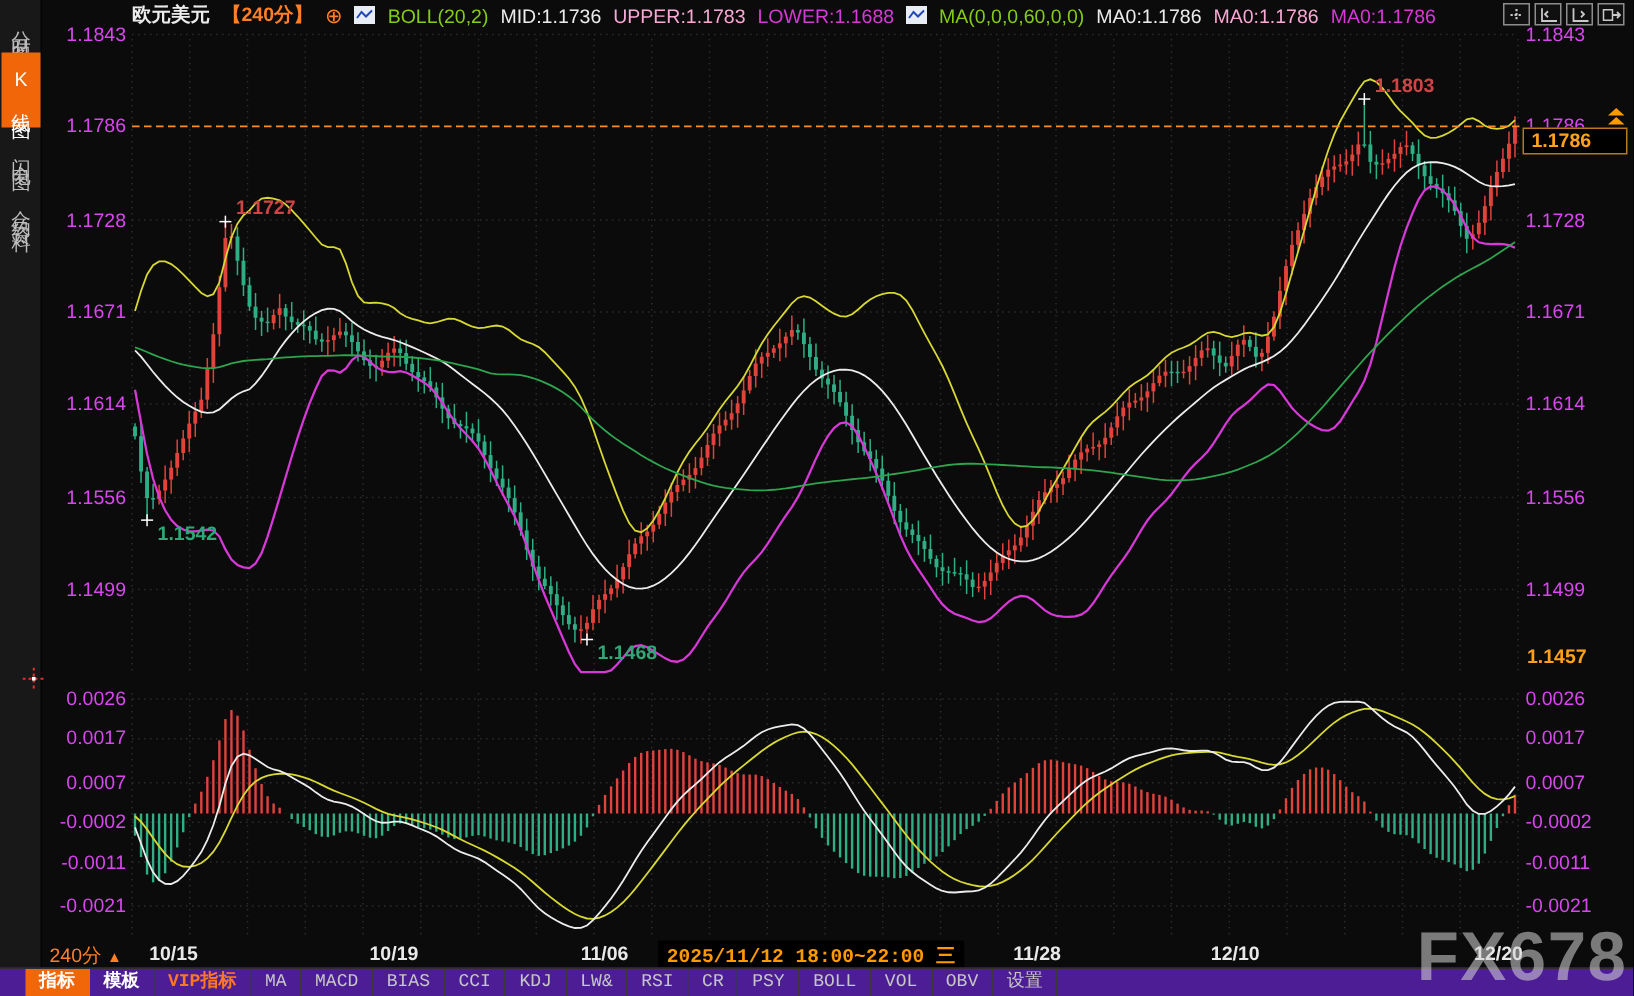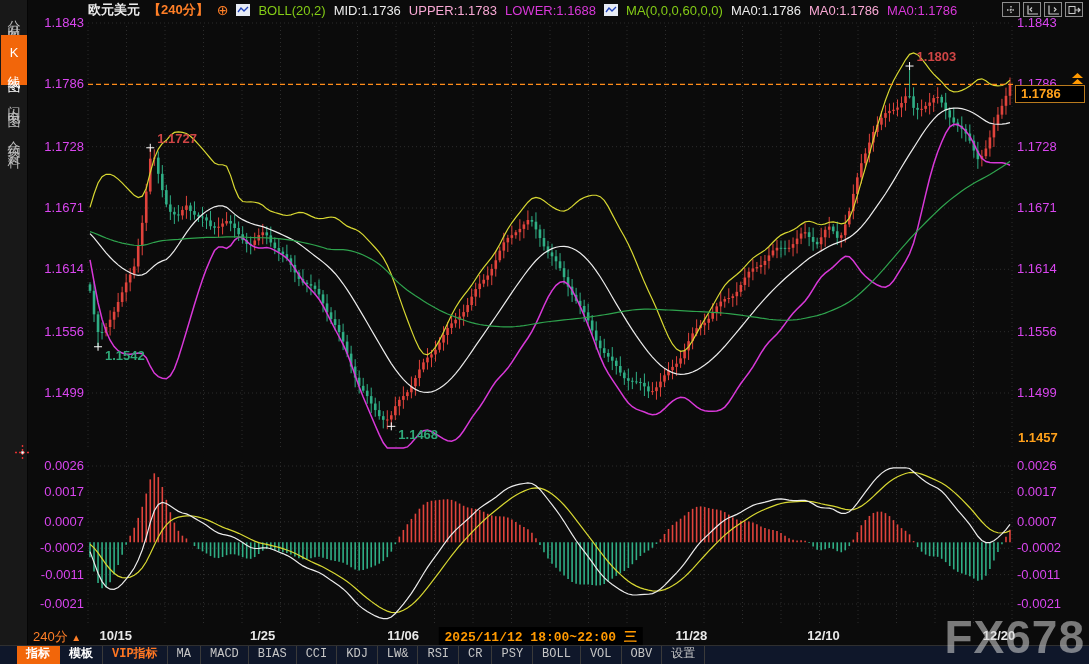--- a/index.html
+++ b/index.html
@@ -39,21 +39,21 @@
   #pricebox{position:absolute;left:1015px;top:85px;width:70px;height:18px;border:1px solid #b97a1e;
             background:#000;color:#ffa11b;font-size:13px;font-weight:700;line-height:16px;padding-left:5px;z-index:3}
   #uparrows{position:absolute;left:1072px;top:72px;z-index:3}
   #lowlabel{position:absolute;left:1018px;top:430px;color:#ffa11b;font-size:13px;font-weight:700;z-index:2}
 
   #macdheader{position:absolute;left:88px;top:449px;font-size:13px;z-index:2;display:flex;gap:12px;white-space:nowrap}
 
   #periodsel{position:absolute;left:33px;top:628px;color:#ff7f27;font-weight:400;font-size:13px;z-index:3;cursor:pointer}
   #periodsel .arr{font-size:10px}
 
-  #tabbar{position:absolute;left:0;bottom:0;height:19px;width:1089px;background:#0f172a;
+  #tabbar{position:absolute;left:0;bottom:0;height:19px;width:1089px;background:#4c1d95;
           border-top:1px solid #2f2f2f;display:flex;align-items:stretch;padding-left:17px;z-index:5;
           font-family:"Liberation Mono",monospace}
   .tab{font-size:12px;line-height:17px;padding:0 9px;color:#c6c6c6;border-right:1px solid #3a3a3a;cursor:pointer;white-space:nowrap}
   .tab.active{background:#f2660a;color:#fff;font-weight:700;border-right-color:#f2660a}
   .tab.plain{color:#fff;font-weight:700}
   .tab.vip{color:#ff7722;font-weight:700}
 
   #watermark{position:absolute;right:4px;bottom:4px;font-size:46px;font-weight:700;color:#d6d6d6;
              opacity:.55;z-index:6;letter-spacing:1px;line-height:1;pointer-events:none}
 </style>
@@ -858,21 +858,21 @@
       <div class="ptick r" style="top: 484.426px;">0.0017</div>
       <div class="ptick l" style="top: 513.787px;">0.0007</div>
       <div class="ptick r" style="top: 513.787px;">0.0007</div>
       <div class="ptick l" style="top: 540.213px;">-0.0002</div>
       <div class="ptick r" style="top: 540.213px;">-0.0002</div>
       <div class="ptick l" style="top: 566.638px;">-0.0011</div>
       <div class="ptick r" style="top: 566.638px;">-0.0011</div>
       <div class="ptick l" style="top: 596px;">-0.0021</div>
       <div class="ptick r" style="top: 596px;">-0.0021</div>
       <div class="xtick" style="left: 115.72px;">10/15</div>
-      <div class="xtick" style="left: 262.636px;">1/25</div>
+      <div class="xtick" style="left: 262.636px;">10/19</div>
       <div class="xtick" style="left: 403.084px;">11/06</div>
       <div class="xtick" style="left: 691.372px;">11/28</div>
       <div class="xtick" style="left: 823.504px;">12/10</div>
       <div class="xtick" style="left: 999px;">12/20</div>
     </div>
 
   <div id="sidebar">
       <div class="side-item">分时图</div>
       <div class="side-item active">K线图</div>
       <div class="side-item">闪电图</div>

